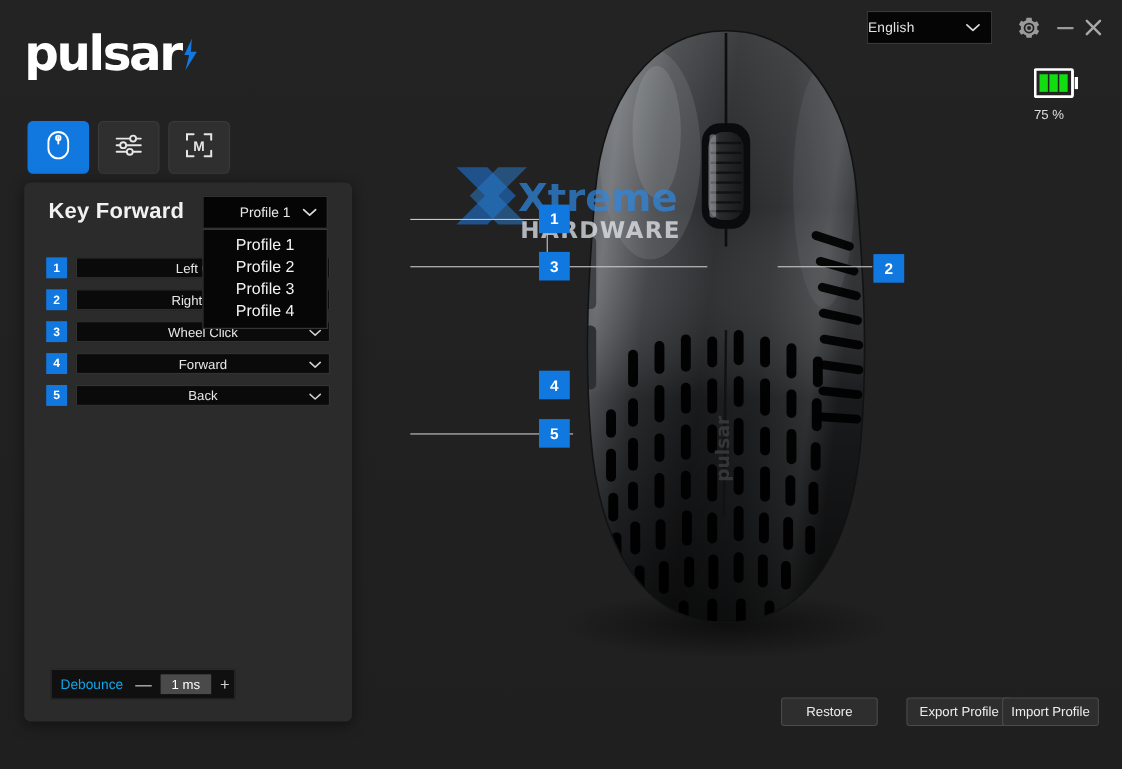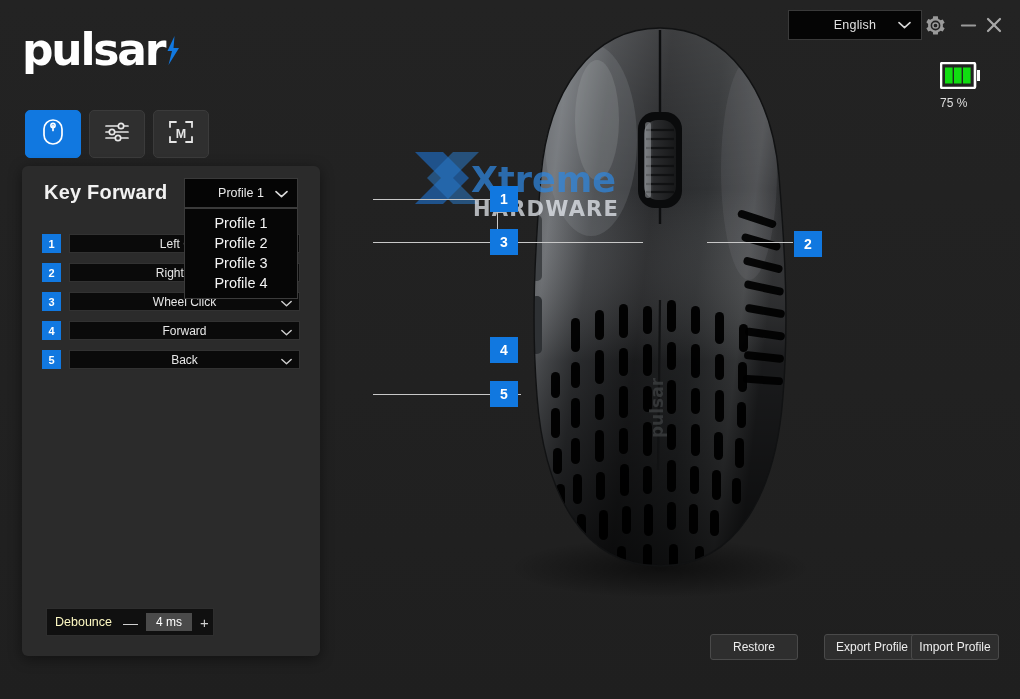--- a/index.html
+++ b/index.html
@@ -13,24 +13,24 @@
   #app {
     position: relative;
     width: 1020px; height: 699px;
     background: linear-gradient(180deg,#232323 0%,#212121 55%,#1f1f1f 100%);
     overflow: hidden;
   }
 
   
   .lang-select {
     position: absolute; left: 788px; top: 10px;
-    width: 134px; height: 30px;
+    width: 114px; height: 30px;
     background: #050505;
     border: 1px solid #3a3a3a;
-    display: flex; align-items: center; justify-content: center;
+    display: flex; align-items: center; justify-content: flex-start;
     cursor: pointer;
   }
   .lang-select .lbl {
     color: #e2e2e2; font-size: 12.5px; letter-spacing: .2px;
   }
   .lang-select .chev {
     position: absolute; right: 10px; top: 50%; transform: translateY(-50%);
   }
   .chev-g { display:block; }
 
@@ -134,21 +134,21 @@
   .key-sel .lbl { color: #e7e7e7; font-size: 12px; }
   .key-sel .chev { position: absolute; right: 7px; top: 50%; transform: translateY(-50%); }
 
   
   .debounce {
     position: absolute; left: 24px; bottom: 20px;
     height: 28px; width: 168px;
     background: #101010; border: 1px solid #2e2e2e;
     display: flex; align-items: center; padding: 0 8px;
   }
-  .debounce .dlbl { color: #fef9c3; font-size: 12.5px; }
+  .debounce .dlbl { color: #0ea5e9; font-size: 12.5px; }
   .debounce .minus, .debounce .plus {
     color: #cfcfcf; font-size: 15px; line-height: 1; cursor: pointer;
     padding: 0 2px; user-select: none;
   }
   .debounce .minus { margin-left: 9px; }
   .debounce .val {
     margin: 0 6px; background: #4a4a4a; color: #fff;
     font-size: 12px; padding: 2px 9px; min-width: 46px; text-align: center;
   }
 
@@ -346,21 +346,21 @@
                 <path d="M1 1.6 L6.5 6.6 L12 1.6" fill="none" stroke="#cfcfcf" stroke-width="1.7" stroke-linecap="round" stroke-linejoin="round"></path>
               </svg>
           </span>
         </div>
       </div>
     </div>
 
     <div class="debounce">
       <span class="dlbl">Debounce</span>
       <span class="minus">—</span>
-      <span class="val">4 ms</span>
+      <span class="val">1 ms</span>
       <span class="plus">+</span>
     </div>
   </div>
 
   <div class="stage">
 
     <svg width="675" height="620" viewBox="0 0 675 620" style="position:absolute;left:0;top:0;">
       <defs>
         <linearGradient id="shellG" x1="0" y1="0" x2="1" y2="0.25">
           <stop offset="0" stop-color="#4b4d50"></stop>

